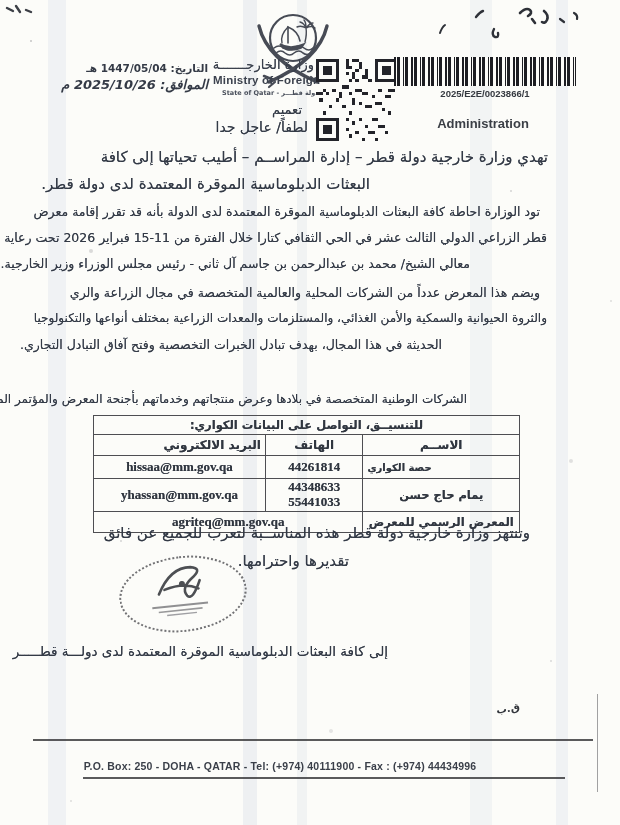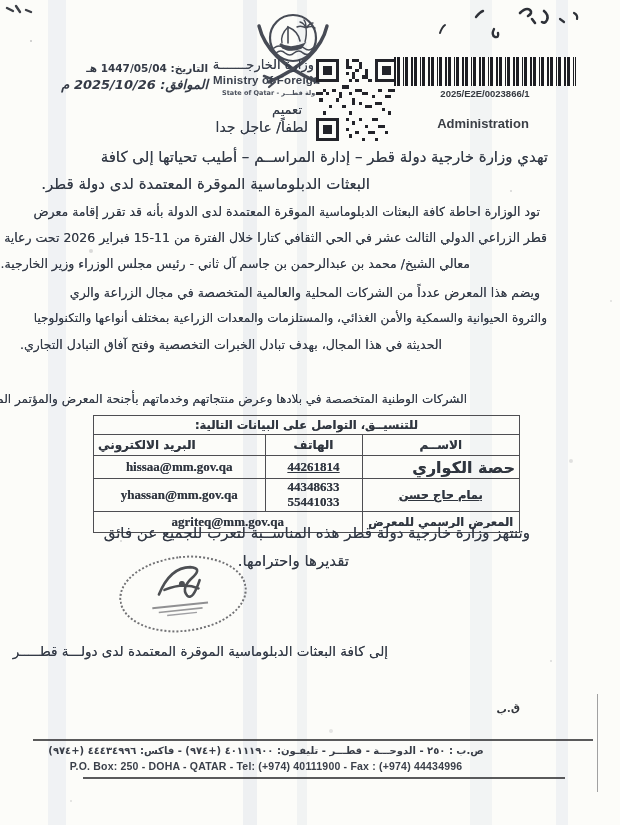--- a/index.html
+++ b/index.html
@@ -161,34 +161,34 @@
 
   <div class="ln" style="top:285px;right:80px;font-size:12.5px;">ويضم هذا المعرض عدداً من الشركات المحلية والعالمية المتخصصة في مجال الزراعة والري</div>
   <div class="ln" style="top:311px;right:73px;font-size:12px;">والثروة الحيوانية والسمكية والأمن الغذائي، والمستلزمات والمعدات الزراعية بمختلف أنواعها والتكنولوجيا</div>
   <div class="ln" style="top:337px;right:178px;font-size:12.5px;">الحديثة في هذا المجال، بهدف تبادل الخبرات التخصصية وفتح آفاق التبادل التجاري.</div>
 
   <div class="ln" style="top:392px;right:153px;font-size:12px;">الشركات الوطنية المتخصصة في بلادها وعرض منتجاتهم وخدماتهم بأجنحة المعرض والمؤتمر المصاحب.</div>
 
   <table class="contact">
     <tbody>
         <tr>
-      <td colspan="3" style="text-align:center;font-size:11.5px;height:16px;">للتنسيــق، التواصل على البيانات التالية:</td>
+      <td colspan="3" style="text-align:center;font-size:11.5px;height:16px;">للتنسيــق، التواصل على البيانات الكواري:</td>
     </tr>
     <tr>
       <td style="width:163px;text-align:center;font-size:12px;height:18px;">الاســم</td>
       <td style="width:94px;text-align:center;font-size:12px;">الهاتف</td>
-      <td style="width:170px;text-align:left;font-size:12px;">البريد الالكتروني</td>
-    </tr>
-    <tr>
-      <td style="text-align:right;font-size:16px;height:20px;">حصة الكواري</td>
-      <td class="serif" style="text-align:center;font-size:13px;text-decoration:underline;">44261814</td>
+      <td style="width:170px;text-align:right;font-size:12px;">البريد الالكتروني</td>
+    </tr>
+    <tr>
+      <td style="text-align:left;font-size:10px;height:20px;">حصة الكواري</td>
+      <td class="serif" style="text-align:center;font-size:13px;">44261814</td>
       <td class="serif" style="text-align:center;font-size:13px;direction:ltr;">hissaa@mm.gov.qa</td>
     </tr>
     <tr>
-      <td style="text-align:center;font-size:11.5px;height:30px;text-decoration:underline;">يمام حاج حسن</td>
+      <td style="text-align:center;font-size:11.5px;height:30px;">يمام حاج حسن</td>
       <td class="serif" style="text-align:center;font-size:13px;line-height:1.15;">
         <span style="display:block;">44348633</span>
         <span style="display:block;">55441033</span>
       </td>
       <td class="serif" style="text-align:center;font-size:13px;direction:ltr;">yhassan@mm.gov.qa</td>
     </tr>
     <tr>
       <td style="text-align:center;font-size:11.5px;height:18px;">المعرض الرسمي للمعرض</td>
       <td class="serif" colspan="2" style="text-align:center;font-size:13px;direction:ltr;">agriteq@mm.gov.qa</td>
     </tr>
@@ -208,17 +208,16 @@
     </svg>
   </div>
 
   <div class="ln" style="top:643px;right:232px;font-size:13.5px;">إلى كافة البعثات الدبلوماسية الموقرة المعتمدة لدى دولـــة قطـــــر</div>
 
   <div style="position:absolute;left:496px;top:702px;font-size:10.5px;font-weight:bold;color:#33363c;transform:rotate(-8deg);direction:rtl;">ق.ب</div>
 
   <div style="position:absolute;left:597px;top:694px;width:1px;height:98px;background:rgba(70,70,75,.5);"></div>
 
   <div class="hr" style="left:33px;top:739px;width:560px;"></div>
-  <div class="ar" style="position:absolute;left:35px;top:745px;width:462px;text-align:center;font-size:10px;font-weight:bold;color:#383d47;white-space:nowrap;">ص.ب : ٢٥٠ - الدوحـــة - قطـــر - تليفـون: ٤٠١١١٩٠٠ (+٩٧٤) - فاكس: ٤٤٤٣٤٩٩٦ (+٩٧٤)</div>
-  <div class="sans" style="position:absolute;left:35px;top:760px;width:462px;text-align:center;font-size:10.5px;font-weight:bold;color:#3a3f49;letter-spacing:.2px;white-space:nowrap;">P.O. Box: 250 - DOHA - QATAR - Tel: (+974) 40111900 - Fax : (+974) 44434996</div>
+  <div class="sans" style="position:absolute;left:49px;top:760px;width:462px;text-align:center;font-size:10.5px;font-weight:bold;color:#3a3f49;letter-spacing:.2px;white-space:nowrap;">P.O. Box: 250 - DOHA - QATAR - Tel: (+974) 40111900 - Fax : (+974) 44434996</div>
   <div class="hr" style="left:83px;top:777px;width:482px;"></div>
 
 </div>
 
 </body></html>

